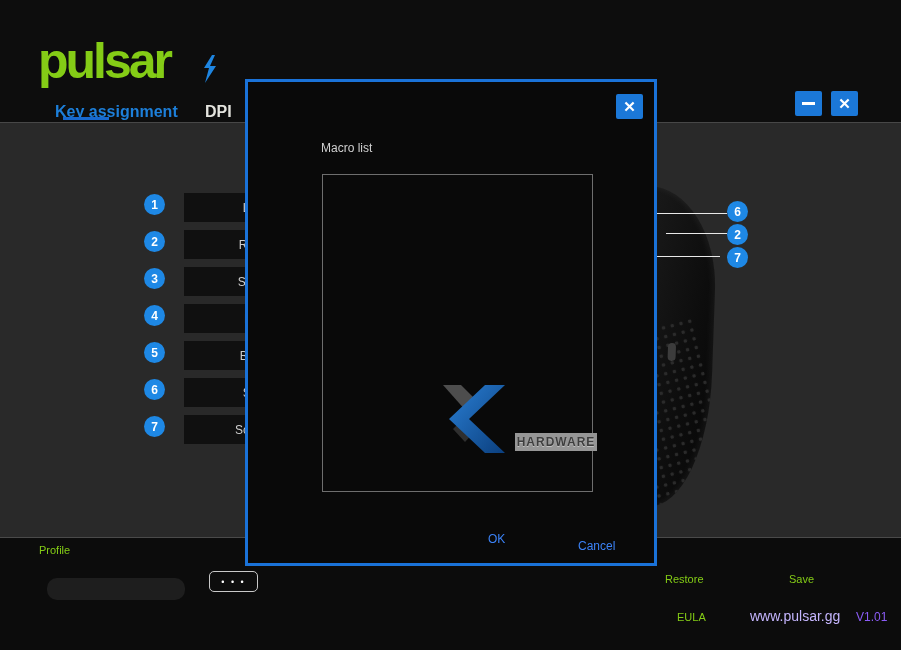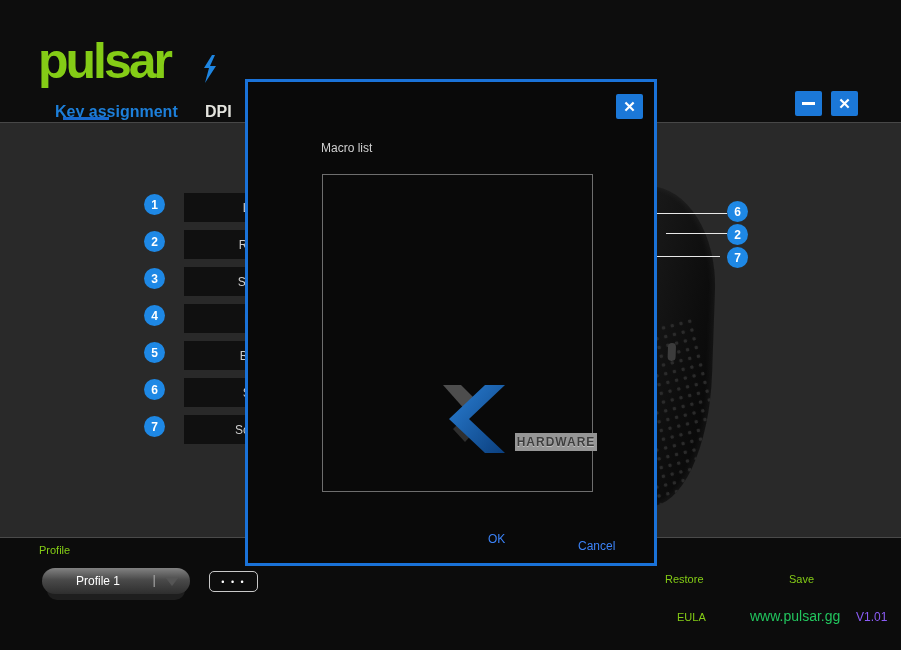--- a/index.html
+++ b/index.html
@@ -121,34 +121,29 @@
   <div class="abs callout-line" style="left:666px;top:233px;width:61px;"></div>
   <div class="abs callout-line" style="left:652px;top:256px;width:68px;"></div>
   <div class="abs circle" style="left:727px;top:201px;">6</div>
   <div class="abs circle" style="left:727px;top:224px;">2</div>
   <div class="abs circle" style="left:727px;top:247px;">7</div>
 
   <div class="abs footer"></div>
   <div class="abs ftext" style="left:39px;top:544px;">Profile</div>
 
   <div class="abs pill-shadow"></div>
-  <div class="abs pill">
-    <span style="margin-right:36px;">Profile 1</span>
-    <span class="sep">|</span>
-    <span class="tri"></span>
-  </div>
 
   <div class="abs more">
     <span>• • •</span>
   </div>
 
   <div class="abs ftext" style="left:665px;top:573px;">Restore</div>
   <div class="abs ftext" style="left:789px;top:573px;">Save</div>
   <div class="abs ftext" style="left:677px;top:611px;">EULA</div>
-  <div class="abs" style="left:750px;top:608px;font-size:14px;color:#22c55e;">www.pulsar.gg</div>
+  <div class="abs" style="left:750px;top:608px;font-size:14px;color:#c4b5fd;">www.pulsar.gg</div>
   <div class="abs" style="left:856px;top:610px;font-size:12px;color:#8b5cf6;">V1.01</div>
 
   <div class="abs modal">
     <div class="abs winbtn" style="left:368px;top:12px;">
       <span>✕</span>
     </div>
 
     <div class="abs title">Macro list</div>
 
     <div class="abs listbox">

